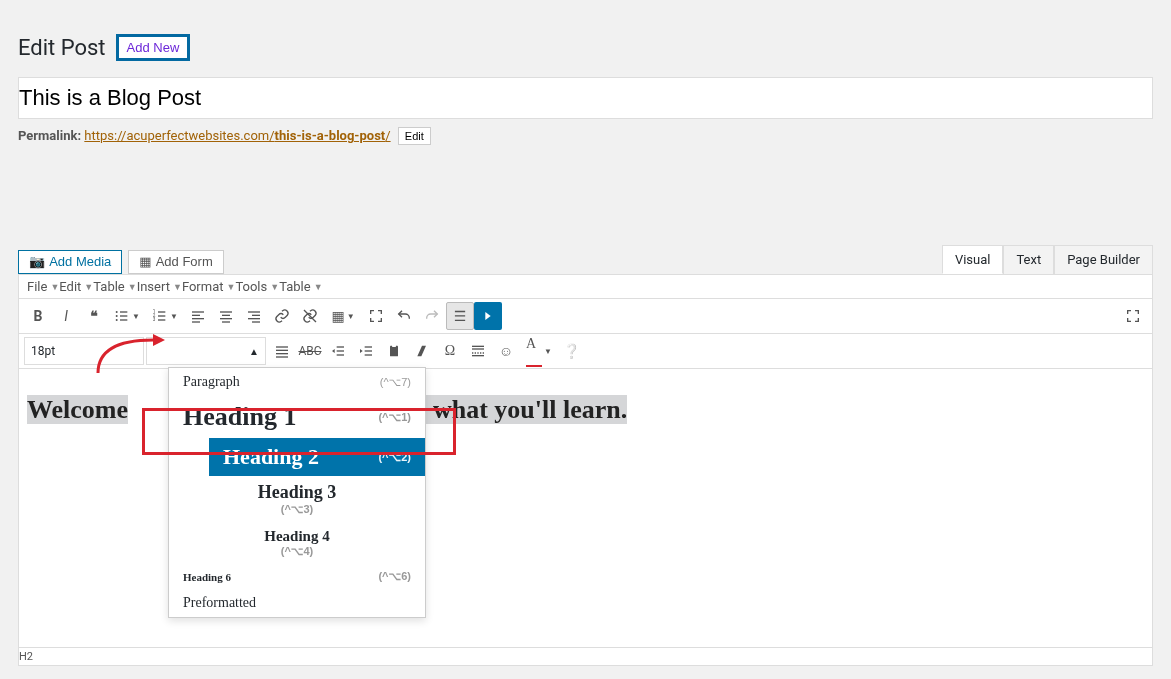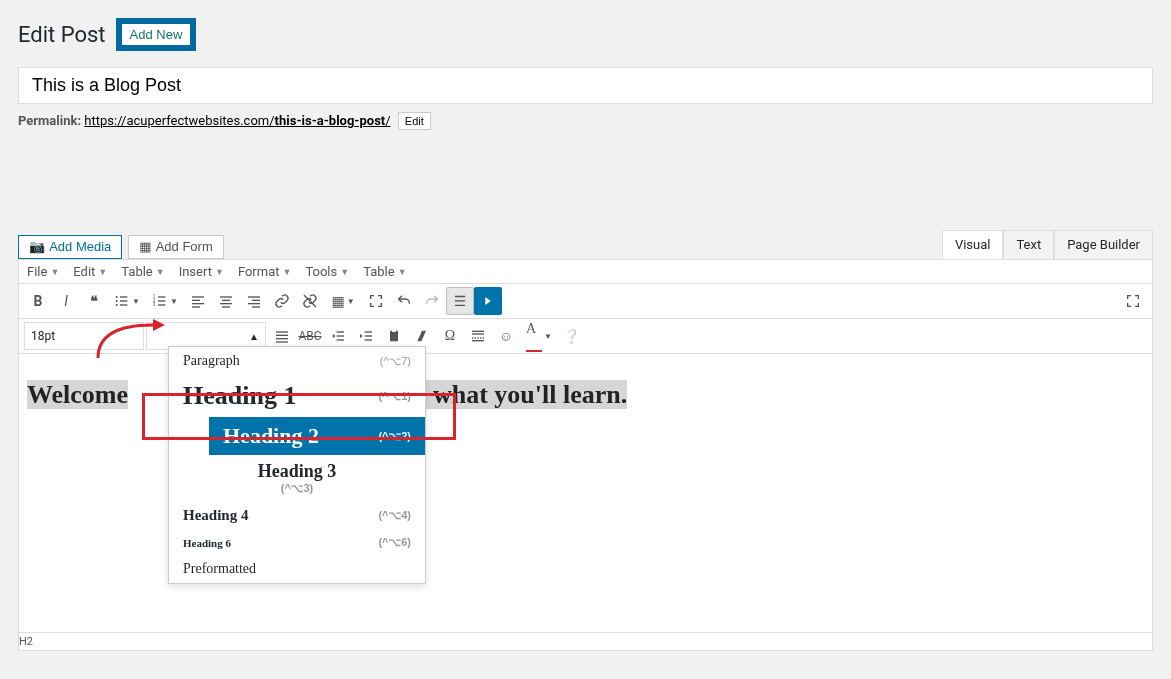--- a/index.html
+++ b/index.html
@@ -1,56 +1,56 @@
 <!DOCTYPE html>
 <html><head>
 <meta charset="utf-8">
 <style>
 * { box-sizing: border-box; margin: 0; padding: 0; }
 body { font-family: -apple-system, BlinkMacSystemFont, "Segoe UI", Roboto, sans-serif; background: #f1f1f1; font-size: 13px; color: #23282d; padding: 18px; }
-.header-row { display: flex; align-items: center; margin-bottom: 16px; }
+.header-row { display: flex; align-items: center; margin-bottom: 16px; margin-top: 16px; }
 .page-title { font-size: 22px; font-weight: 400; margin-right: 10px; }
-.add-new-btn { background: #fff; border: 6px solid #0369a1; color: #0f766e; padding: 3px 8px; font-size: 13px; cursor: pointer; }
-.title-input { width: 100%; font-size: 18px; padding: 7px 13px; border: 1px solid #ddd; background: #fff; }
+.add-new-btn { background: #fff; border: 3px solid #0369a1; color: #6d28d9; padding: 3px 8px; font-size: 13px; cursor: pointer; }
+.title-input { width: 100%; font-size: 22px; padding: 7px 0; border: 1px solid #ddd; background: #fff; }
 .permalink-row { margin-top: 8px; font-size: 13px; color: #555; }
-.permalink-row a { color: #000000; text-decoration: underline; }
+.permalink-row a { color: #a16207; text-decoration: underline; }
 .permalink-row .slug { font-weight: bold; }
 .permalink-edit { border: 1px solid #ccc; background: #fff; font-size: 11px; padding: 2px 6px; margin-left: 4px; cursor: pointer; }
 .editor-wrap { margin-top: 100px; }
 .media-row { display: flex; align-items: flex-end; margin-bottom: 0; }
 .media-btn { display: inline-flex; align-items: center; border: 1px solid #0071a1; color: #0071a1; background: #fff; padding: 3px 10px 4px; font-size: 13px; cursor: pointer; margin-right: 6px; }
 .media-btn .icn { margin-right: 4px; }
 .tabs { margin-left: auto; display: flex; }
 .editor-tab { padding: 6px 12px; border: 1px solid #ddd; background: #f3f3f3; font-size: 13px; cursor: pointer; border-bottom: none; }
 .editor-tab.active { background: #fff; border-bottom: 1px solid #fff; position: relative; z-index: 3; padding-left: 12px; }
-.menubar { background: #fff; border: 1px solid #ddd; border-bottom: none; padding: 4px 8px; display: flex; gap: 14px; font-size: 13px; color: #555; }
+.menubar { background: #fff; border: 1px solid #ddd; border-bottom: none; padding: 4px 8px; display: flex; font-size: 13px; color: #555; }
 .menubar .mi { display: inline-flex; align-items: center; cursor: pointer; }
 .menubar .drop { font-size: 9px; margin-left: 3px; color: #888; }
 .toolbar { background: #fff; border: 1px solid #ddd; border-bottom: none; padding: 3px 5px; display: flex; align-items: center; flex-wrap: wrap; position: relative; }
 .tbtn { width: 28px; height: 28px; display: inline-flex; align-items: center; justify-content: center; cursor: pointer; border: 1px solid transparent; color: #555; font-size: 14px; border-radius: 2px;}
 .tbtn.active { background: #e6e6e6; border: 1px solid #bbb; }
 .tbtn.blue { background: #0073aa; color: #fff; }
 .tbtn.fs-right { margin-left: auto; }
 .tbtn.icn-split { width: 38px; }
 .tbtn .sm-drop { font-size: 8px; margin-left: 2px; }
 .tbtn.svg svg { width: 16px; height: 16px; stroke: #555; fill: none; stroke-width: 2; }
 .tbtn.svg.filled svg { fill: #555; stroke: none; }
 .font-size-sel { width: 120px; height: 28px; border: 1px solid #ddd; padding: 0 6px; display: inline-flex; align-items: center; justify-content: space-between; font-size: 12px; margin-right: 2px; position: relative; }
 .format-sel { width: 120px; height: 28px; border: 1px solid #ddd; padding: 0 6px; display: inline-flex; align-items: center; justify-content: space-between; background: #fff; margin-right: 2px; cursor: pointer; }
 .format-sel .tri { font-size: 10px; }
-.dropdown { position: absolute; top: 27px; left: 149px; width: 258px; background: #fff; border: 1px solid #ccc; box-shadow: 0 3px 8px rgba(0,0,0,.12); z-index: 20; font-family: Georgia, serif; }
+.dropdown { position: absolute; top: 33px; left: 149px; width: 258px; background: #fff; border: 1px solid #ccc; box-shadow: 0 3px 8px rgba(0,0,0,.12); z-index: 20; font-family: Georgia, serif; }
 .dropdown .row { display: flex; align-items: center; justify-content: space-between; padding: 6px 14px; cursor: pointer; }
 .dropdown .row.selected { background: #0073aa; color: #fff; margin-left: 40px; }
 .dropdown .row .sc { font-size: 11px; color: #999; font-family: -apple-system, sans-serif; }
 .dropdown .row.selected .sc { color: #e6f3fa; }
 .dropdown .row.p { font-size: 14px; }
 .dropdown .row.h1 { font-size: 26px; font-weight: bold; }
 .dropdown .row.h2 { font-size: 22px; font-weight: bold; }
 .dropdown .row.h3 { font-size: 18px; font-weight: bold; flex-direction: column; }
-.dropdown .row.h4 { font-size: 15px; font-weight: bold; }
+.dropdown .row.h4 { font-size: 15px; font-weight: bold; flex-direction: column; }
 .dropdown .row.h5 { font-size: 13px; font-weight: bold; }
 .dropdown .row.h6 { font-size: 11px; font-weight: bold; }
 .dropdown .row.pre { font-family: Liberation Serif, serif; font-size: 14px; }
 .red-box { position: absolute; border: 3px solid #d9232d; width: 314px; height: 47px; left: 123px; top: 74px; z-index: 30; pointer-events: none; }
 .arrow { position: absolute; z-index: 25; left: 74px; top: -6px; pointer-events: none; }
 .content-area { min-height: 280px; background: #fff; border: 1px solid #ddd; border-top: 1px solid #ddd; padding: 26px 8px; font-family: Georgia, serif; position: relative; }
 .content-line { font-size: 26px; font-weight: bold; color: #222; }
 .content-line .hl { background: #d5d6d8; }
 .status-bar { background: #fff; border: 1px solid #ddd; border-top: none; padding: 2px 0; font-size: 11px; color: #555; }
 .underbar { border-bottom: 2px solid #d9232d; display: inline-block; width: 16px; vertical-align: middle; margin-top:10px; }

